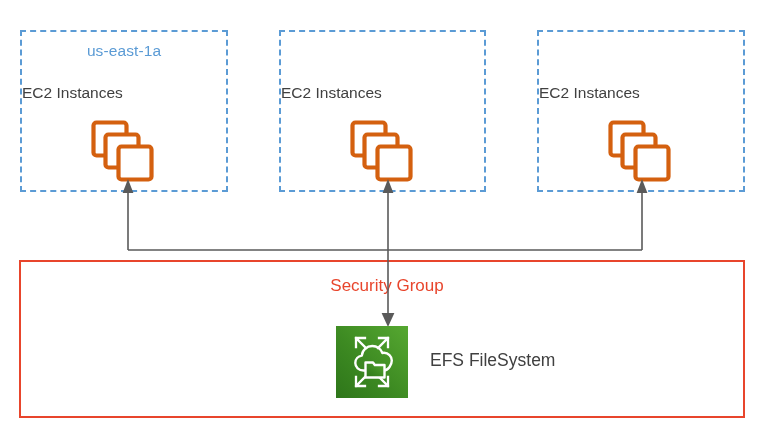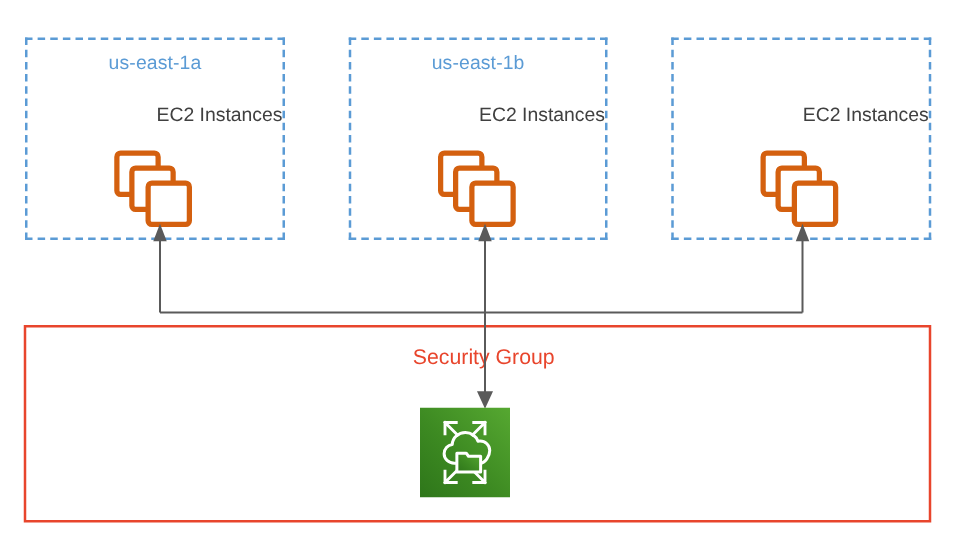--- a/index.html
+++ b/index.html
@@ -40,21 +40,21 @@
     font-size: 15.5px;
     color: #5B9BD5;
     letter-spacing: 0.1px;
     white-space: nowrap;
   }
   .az-subtitle {
     position: absolute;
     top: 52px;
     left: 0;
     right: 0;
-    text-align: right;
+    text-align: left;
     font-size: 15.5px;
     color: #404040;
     white-space: nowrap;
   }
 
   
   .ec2-icon {
     position: absolute;
     top: 88px;
     left: 50%;
@@ -125,21 +125,20 @@
     <div class="ec2-icon">
       <svg width="66" height="62" viewBox="0 0 66 62" xmlns="http://www.w3.org/2000/svg">
         <rect x="2.5" y="2.5" width="33" height="33" rx="3" ry="3" fill="#ffffff" stroke="#D4600F" stroke-width="4.2"></rect>
         <rect x="14.5" y="14.5" width="33" height="33" rx="3" ry="3" fill="#ffffff" stroke="#D4600F" stroke-width="4.2"></rect>
         <rect x="27.5" y="26.5" width="33" height="33" rx="3" ry="3" fill="#ffffff" stroke="#D4600F" stroke-width="4.2"></rect>
       </svg>
     </div>
   </div>
 
   <div class="az-box" id="az-box-1">
-    <div class="az-title">us-east-1b</div>
     <div class="az-subtitle">EC2 Instances</div>
     <div class="ec2-icon">
       <svg width="66" height="62" viewBox="0 0 66 62" xmlns="http://www.w3.org/2000/svg">
         <rect x="2.5" y="2.5" width="33" height="33" rx="3" ry="3" fill="#ffffff" stroke="#D4600F" stroke-width="4.2"></rect>
         <rect x="14.5" y="14.5" width="33" height="33" rx="3" ry="3" fill="#ffffff" stroke="#D4600F" stroke-width="4.2"></rect>
         <rect x="27.5" y="26.5" width="33" height="33" rx="3" ry="3" fill="#ffffff" stroke="#D4600F" stroke-width="4.2"></rect>
       </svg>
     </div>
   </div>
 
@@ -202,14 +201,15 @@
       </g>
 
       <path d="M27.5,44.5 C22.8,44.5 19.3,41.2 19.3,37.0 C19.3,33.2 22.1,30.1 25.8,29.6
                C26.1,24.2 30.7,20.0 36.3,20.0 C41.0,20.0 45.0,22.9 46.4,27.0
                C46.9,26.9 47.4,26.8 48.0,26.8 C52.3,26.8 55.8,30.2 55.8,34.4
                C55.8,38.6 52.3,44.5 48.0,44.5 Z" fill="none" stroke="#ffffff" stroke-width="2.4" stroke-linejoin="round"></path>
 
       <path d="M29.5,36.5 L37.0,36.5 L38.8,39.0 L48.5,39.0 L48.5,51.5 L29.5,51.5 Z" fill="url(#efsGrad)" stroke="#ffffff" stroke-width="2.4" stroke-linejoin="round"></path>
     </svg>
   </div>
+  <div id="efs-label">EFS FileSystem</div>
 
 </div>
 
 </body></html>

